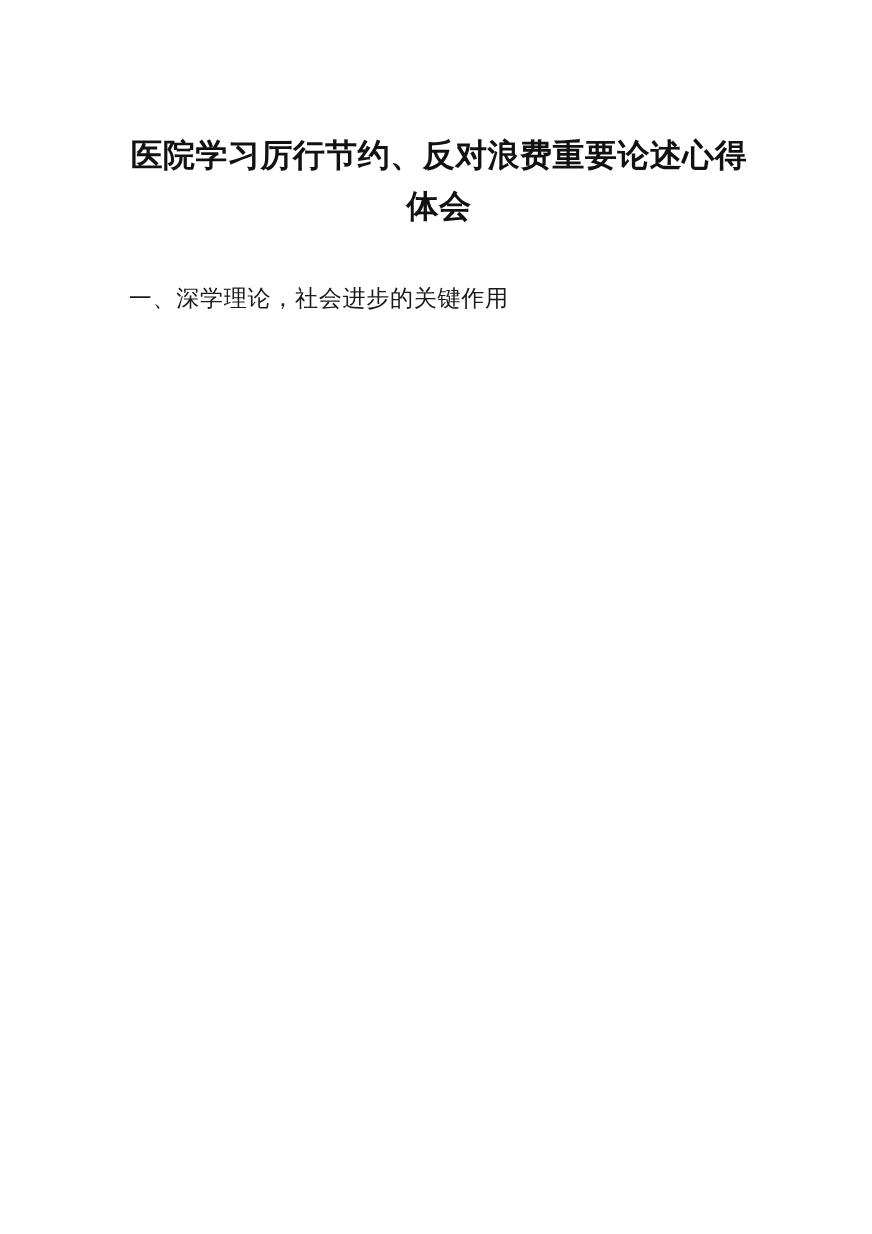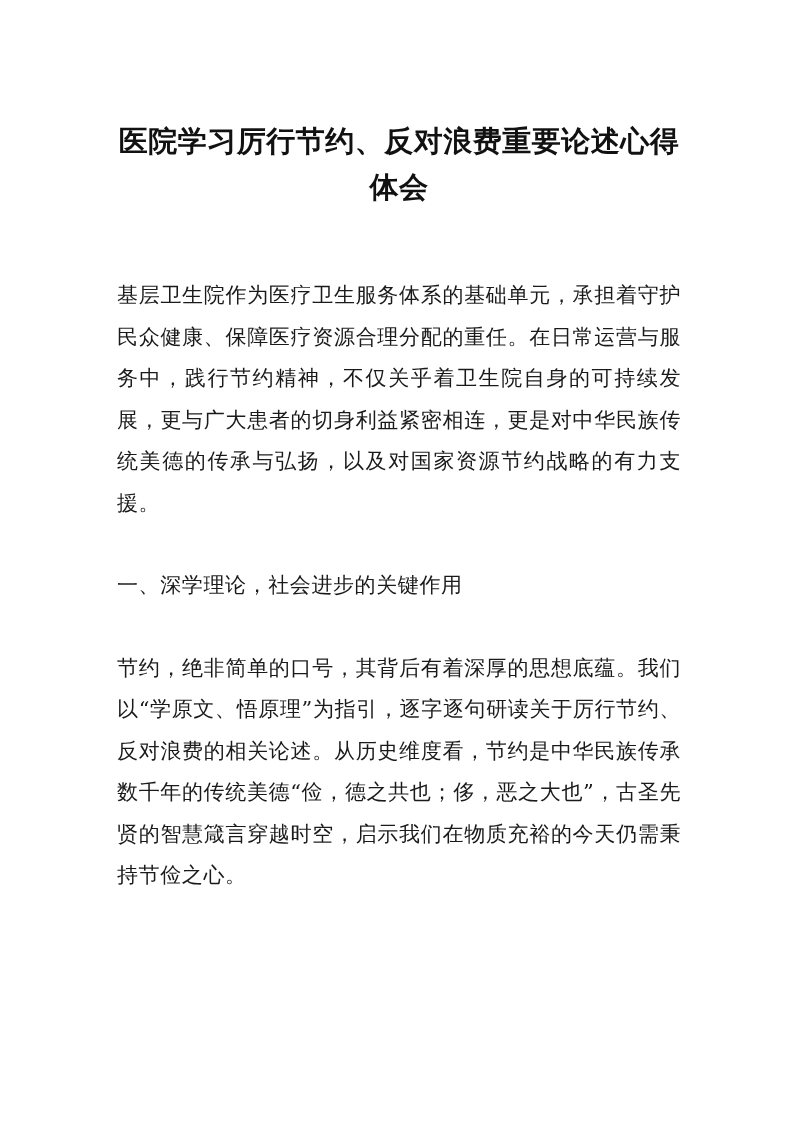--- a/index.html
+++ b/index.html
@@ -78,21 +78,19 @@
   }
 </style>
 </head>
 <body>
 
 <div class="page">
   <div class="doc-body">
 
     <h1 class="doc-title">医院学习厉行节约、反对浪费重要论述心得体会</h1>
 
-    <p class="para para-intro">基层卫生院作为医疗卫生服务体系的基础单元，承担着守护民众健康、保障医疗资源合理分配的重任。在日常运营与服务中，践行节约精神，不仅关乎着卫生院自身的可持续发展，更与广大患者的切身利益紧密相连，更是对中华民族传统美德的传承与弘扬，以及对国家资源节约战略的有力支援。</p>
 
     <p class="section-heading">一、深学理论，社会进步的关键作用</p>
 
-    <p class="para para-gap">节约，绝非简单的口号，其背后有着深厚的思想底蕴。我们以“学原文、悟原理”为指引，逐字逐句研读关于厉行节约、反对浪费的相关论述。从历史维度看，节约是中华民族传承数千年的传统美德“俭，德之共也；侈，恶之大也”，古圣先贤的智慧箴言穿越时空，启示我们在物质充裕的今天仍需秉持节俭之心。</p>
 
 
   </div>
 </div>
 
 </body></html>

